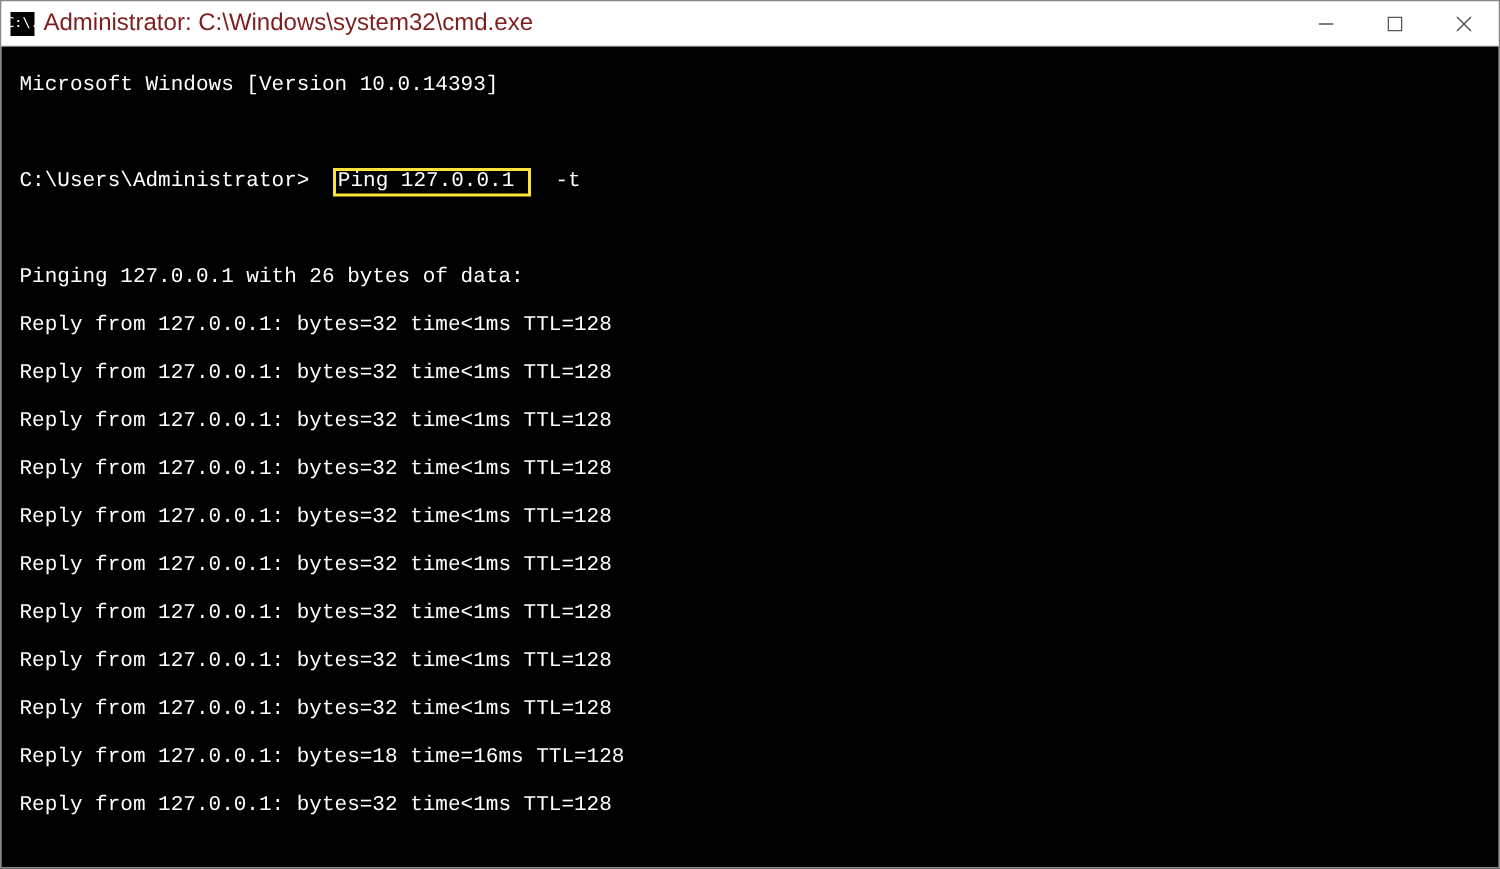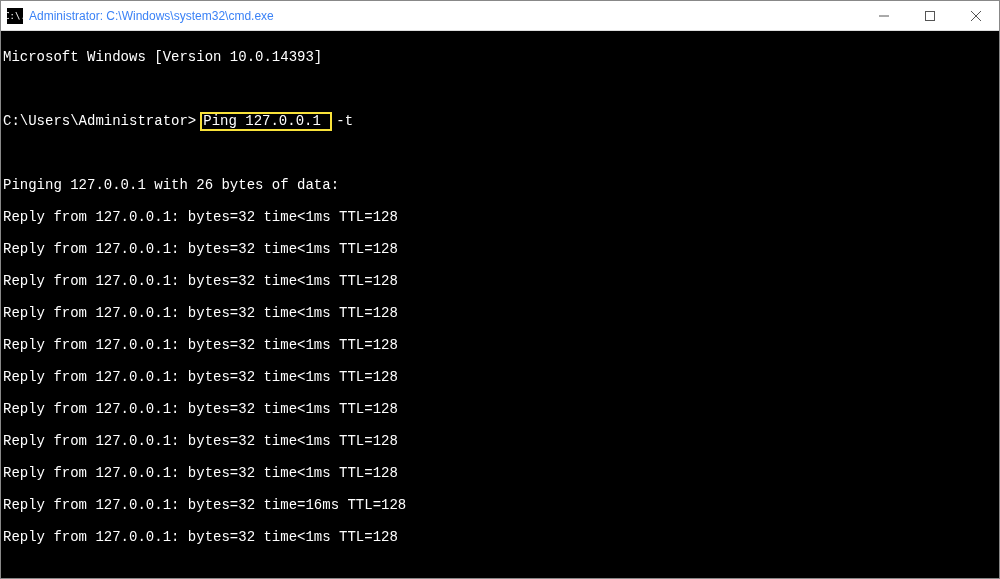--- a/index.html
+++ b/index.html
@@ -32,22 +32,22 @@
       background: #000;
       color: #fff;
       font-size: 9px;
       font-family: Consolas, monospace;
       display: flex;
       align-items: center;
       justify-content: center;
       margin-right: 6px;
     }
     .titlebar-text {
-      font-size: 12px;
-      color: #3b82f6;
+      font-size: 16px;
+      color: #7f1d1d;
       flex: 1;
     }
     .titlebar-controls {
       display: flex;
       height: 100%;
     }
     .titlebar-btn {
       width: 46px;
       height: 100%;
       display: flex;
@@ -60,31 +60,31 @@
       font-family: inherit;
     }
     .titlebar-btn svg { width: 10px; height: 10px; }
     .terminal {
       flex: 1;
       background: #000;
       color: #fff;
       font-family: Consolas, 'Courier New', monospace;
       font-size: 14px;
       line-height: 16px;
-      padding: 2px 2px;
+      padding: 2px 12px;
       white-space: pre;
       overflow: hidden;
       position: relative;
     }
     .line { white-space: pre; }
     .highlight {
       border: 2px solid #f9e23a;
       display: inline-block;
       line-height: 15px;
-      margin: -2px 4px;
+      margin: -2px 16px;
       padding: 0 1px;
     }
   </style>
 </head>
 <body>
 
 <div class="window">
   <div class="titlebar">
     <div class="titlebar-icon">C:\.</div>
     <div class="titlebar-text">Administrator: C:\Windows\system32\cmd.exe</div>
@@ -115,21 +115,21 @@
 <div class="line">Pinging 127.0.0.1 with 26 bytes of data:</div>
 <div class="line">Reply from 127.0.0.1: bytes=32 time&lt;1ms TTL=128</div>
 <div class="line">Reply from 127.0.0.1: bytes=32 time&lt;1ms TTL=128</div>
 <div class="line">Reply from 127.0.0.1: bytes=32 time&lt;1ms TTL=128</div>
 <div class="line">Reply from 127.0.0.1: bytes=32 time&lt;1ms TTL=128</div>
 <div class="line">Reply from 127.0.0.1: bytes=32 time&lt;1ms TTL=128</div>
 <div class="line">Reply from 127.0.0.1: bytes=32 time&lt;1ms TTL=128</div>
 <div class="line">Reply from 127.0.0.1: bytes=32 time&lt;1ms TTL=128</div>
 <div class="line">Reply from 127.0.0.1: bytes=32 time&lt;1ms TTL=128</div>
 <div class="line">Reply from 127.0.0.1: bytes=32 time&lt;1ms TTL=128</div>
-<div class="line">Reply from 127.0.0.1: bytes=32 time=16ms TTL=128</div>
+<div class="line">Reply from 127.0.0.1: bytes=18 time=16ms TTL=128</div>
 <div class="line">Reply from 127.0.0.1: bytes=32 time&lt;1ms TTL=128</div>
 
 
 
 
 
 
 
 
 

